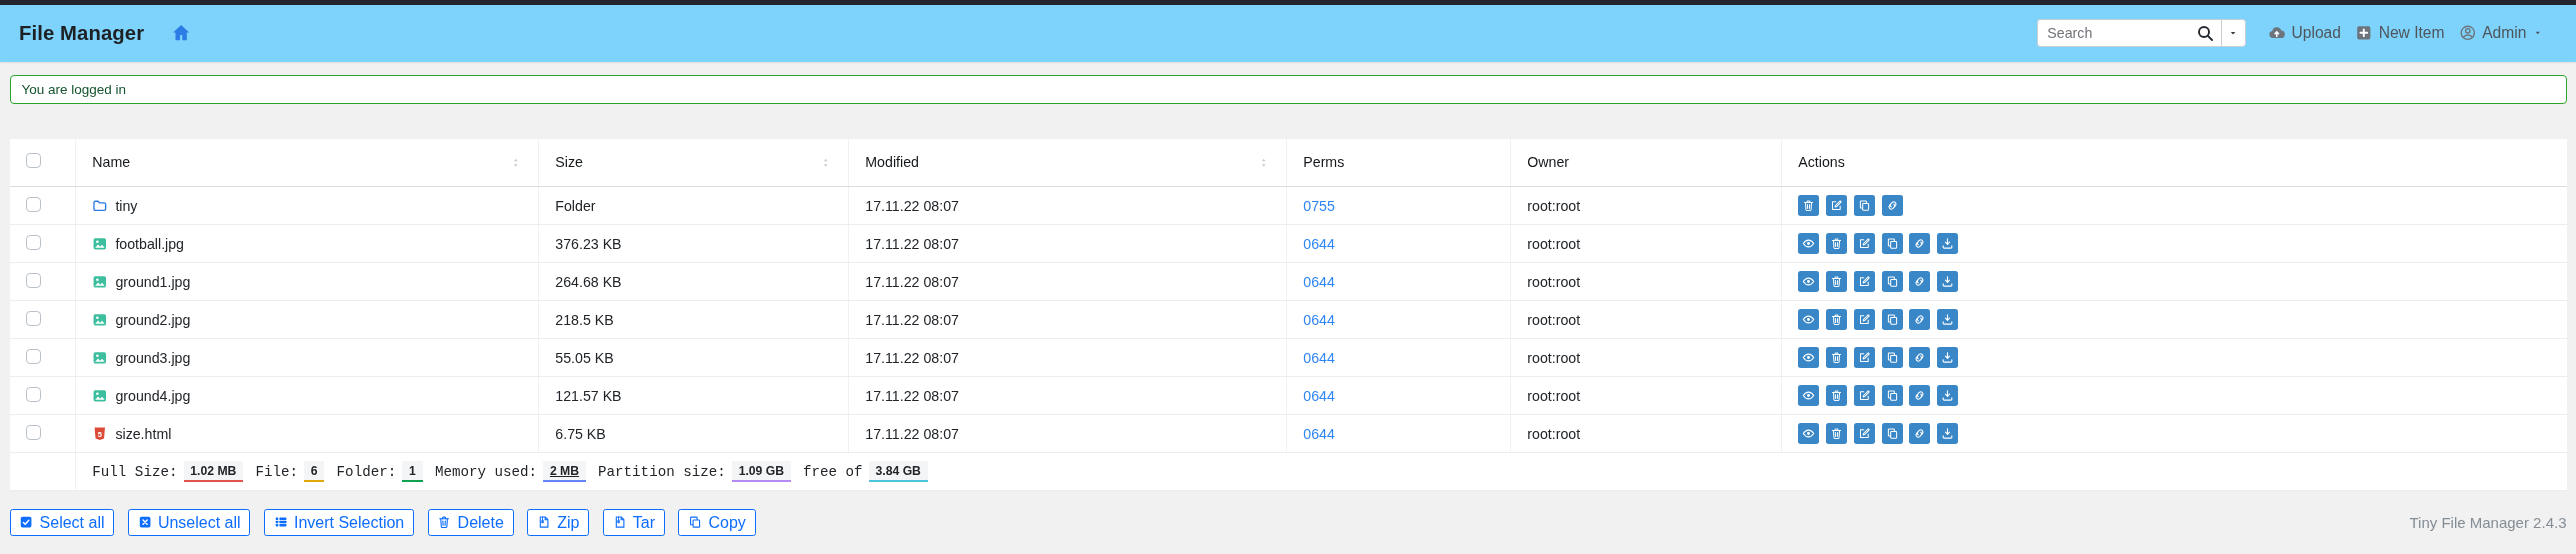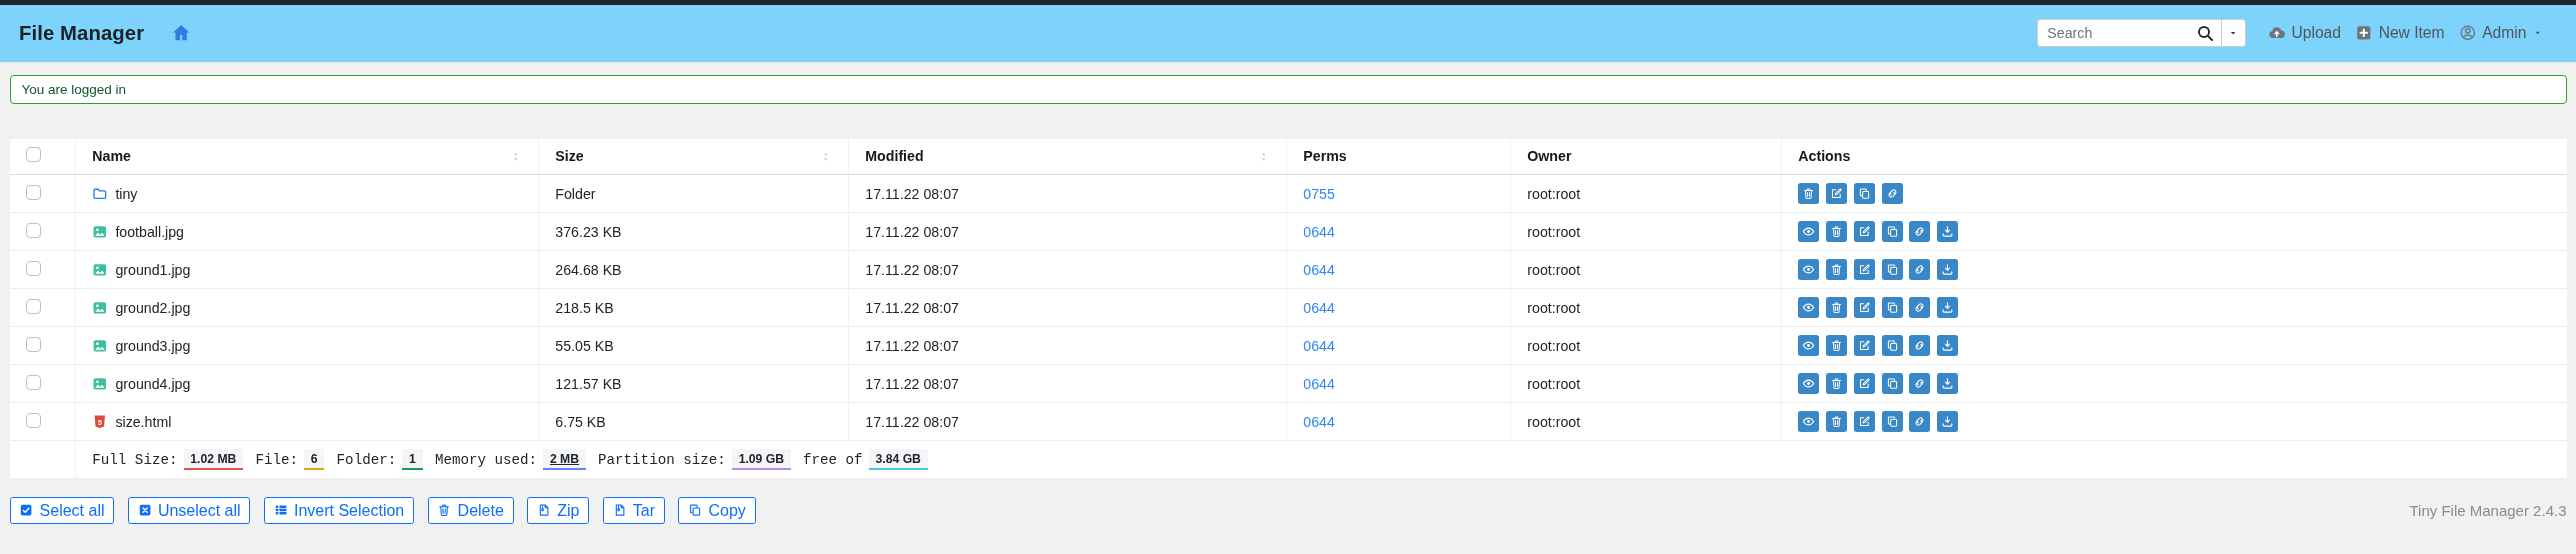--- a/index.html
+++ b/index.html
@@ -36,21 +36,21 @@
                    color:#14532d; font-size:13.5px; }
 
   
   .card { margin-top:35px; background:#fff; }
   table.fm { width:100%; border-collapse:collapse; table-layout:fixed; font-size:14.2px; }
   col.c-cb{width:66px;} col.c-name{width:463px;} col.c-size{width:310px;}
   col.c-mod{width:438px;} col.c-perms{width:224px;} col.c-owner{width:271px;}
   table.fm th, table.fm td { border-right:0.7px solid #f0f1f3; padding:0 16.3px; text-align:left;
                              white-space:nowrap; overflow:hidden; }
   table.fm th:last-child, table.fm td:last-child { border-right:none; }
-  table.fm thead th { height:36px; font-weight:bold; color:#16191c; border-bottom:1.4px solid #d8dde2; }
+  table.fm thead th { height:48px; font-weight:normal; color:#16191c; border-bottom:1.4px solid #d8dde2; }
   table.fm tbody td { height:38px; border-bottom:0.7px solid #ededee; }
   .th-flex { display:flex; align-items:center; }
   .sort { margin-left:auto; color:#c3c9ce; display:flex; }
   .cb { display:inline-block; width:15px; height:15px; border:1.4px solid #b9c0c7; border-radius:4.1px;
         background:#fff; cursor:pointer; }
   td.cb-cell, th.cb-cell { padding-left:20.3px; }
   .name-flex { display:flex; align-items:center; gap:7.5px; cursor:pointer; }
   .perms-link { color:#2f86f5; text-decoration:none; cursor:pointer; }
   .actions-flex { display:flex; align-items:center; gap:6.8px; }
   .abtn { width:21px; height:21px; border:none; border-radius:2.7px; background:#3a87c8; color:#fff;

